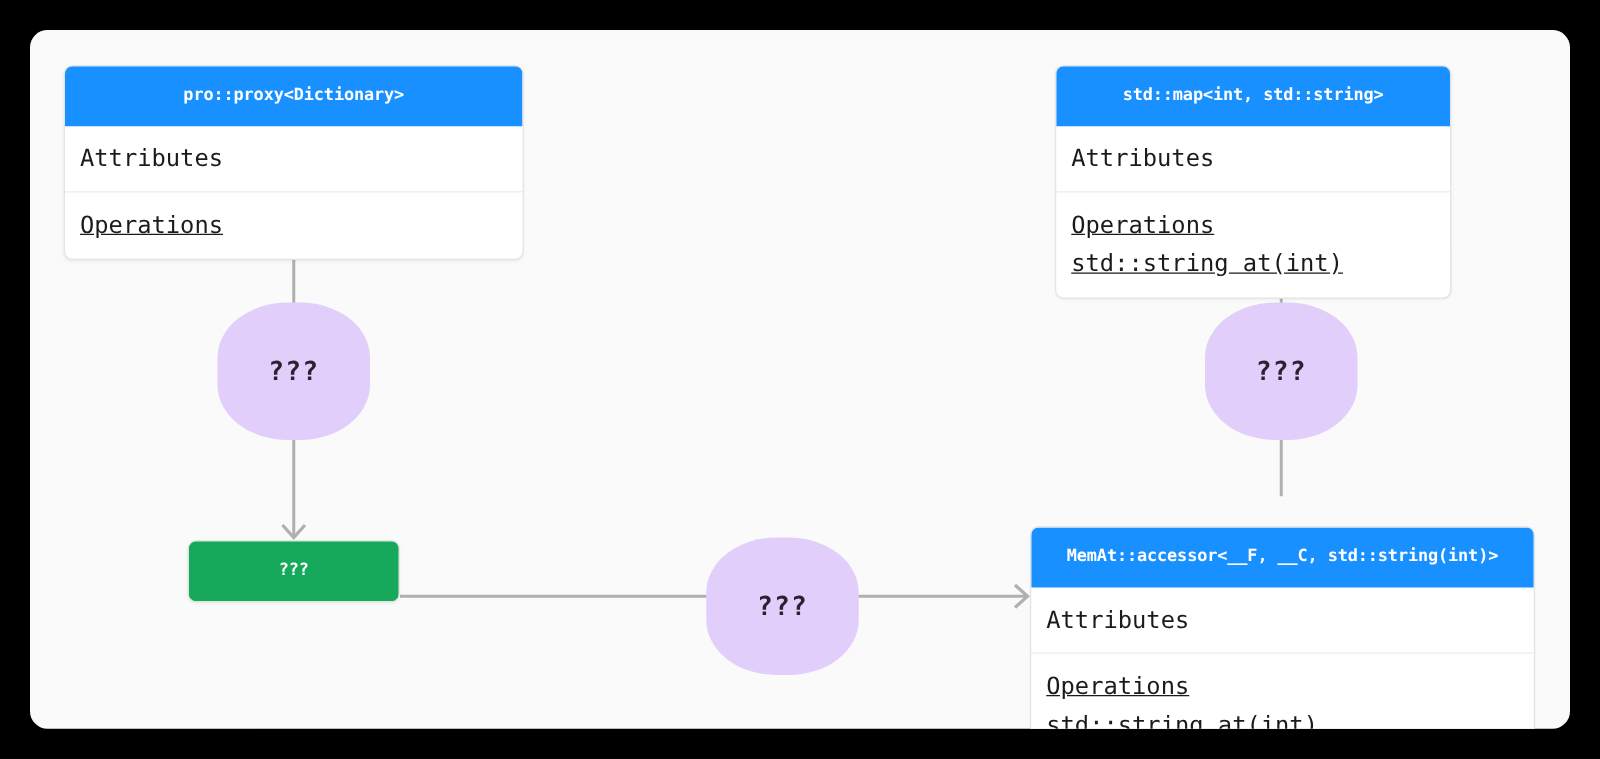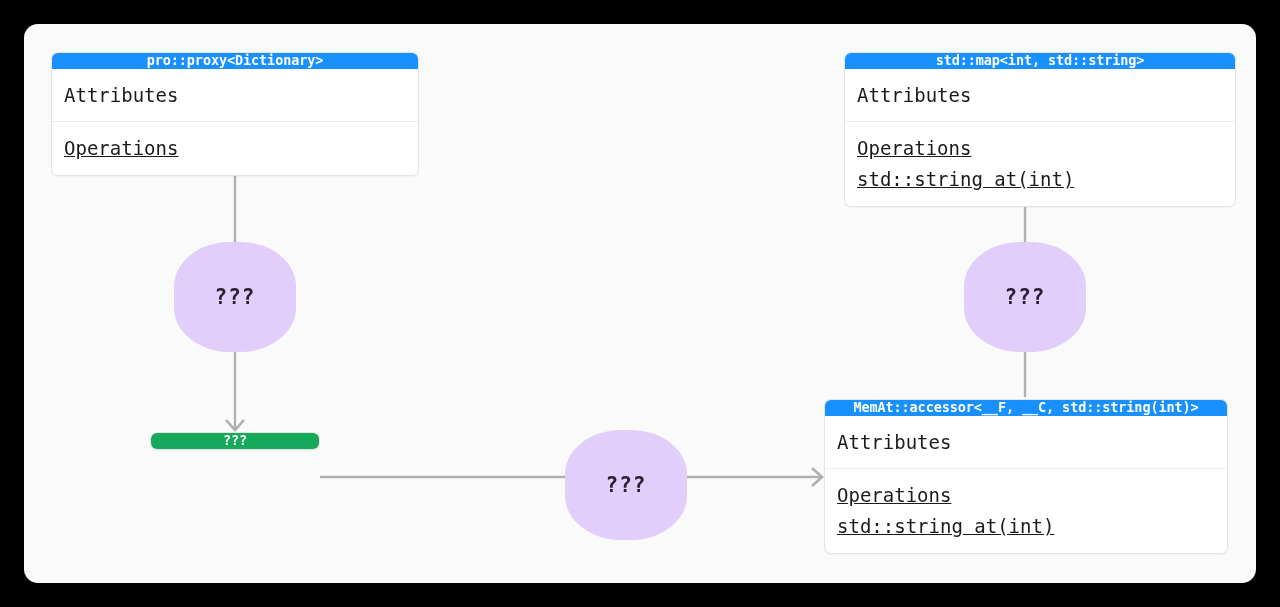--- a/index.html
+++ b/index.html
@@ -52,21 +52,21 @@
     box-sizing: border-box;
     overflow: hidden;
     box-shadow: 0 1px 2px rgba(0,0,0,0.05);
   }
   .card-header {
     text-align: center;
     color: #ffffff;
     font-size: 13.5px;
     font-weight: bold;
     letter-spacing: -0.1px;
-    padding: 0 10px;
+    padding: 16px 10px;
     white-space: nowrap;
     line-height: 1.15;
   }
   .hdr-blue  { background: #1890ff; }
   .hdr-green { background: #16a95b; }
 
   .card-section {
     padding: 11px 12px;
     font-size: 19px;
     color: #1b1b1b;
@@ -87,23 +87,23 @@
     align-items: center;
     justify-content: center;
     color: #2a2233;
     font-size: 21px;
     font-weight: bold;
     letter-spacing: 1px;
   }
 
   
   #node-proxy   { left: 27px;  top: 28px;  width: 368px; }
-  #node-stdmap  { left: 820px; top: 28px;  width: 392px; }
+  #node-stdmap  { left: 820px; top: 28px;  width: 317px; }
   #node-green   { left: 126px; top: 408px; width: 170px; }
-  #node-memat   { left: 800px; top: 375px; width: 404px; }
+  #node-memat   { left: 800px; top: 397px; width: 404px; }
 
   #blob-left   { left: 150px; top: 218px; width: 122px; height: 110px; }
   #blob-right  { left: 940px; top: 218px; width: 122px; height: 110px; }
   #blob-center { left: 541px; top: 406px; width: 122px; height: 110px; }
 </style>
 </head>
 <body>
 
 <div id="stage">
   <div id="canvas">

